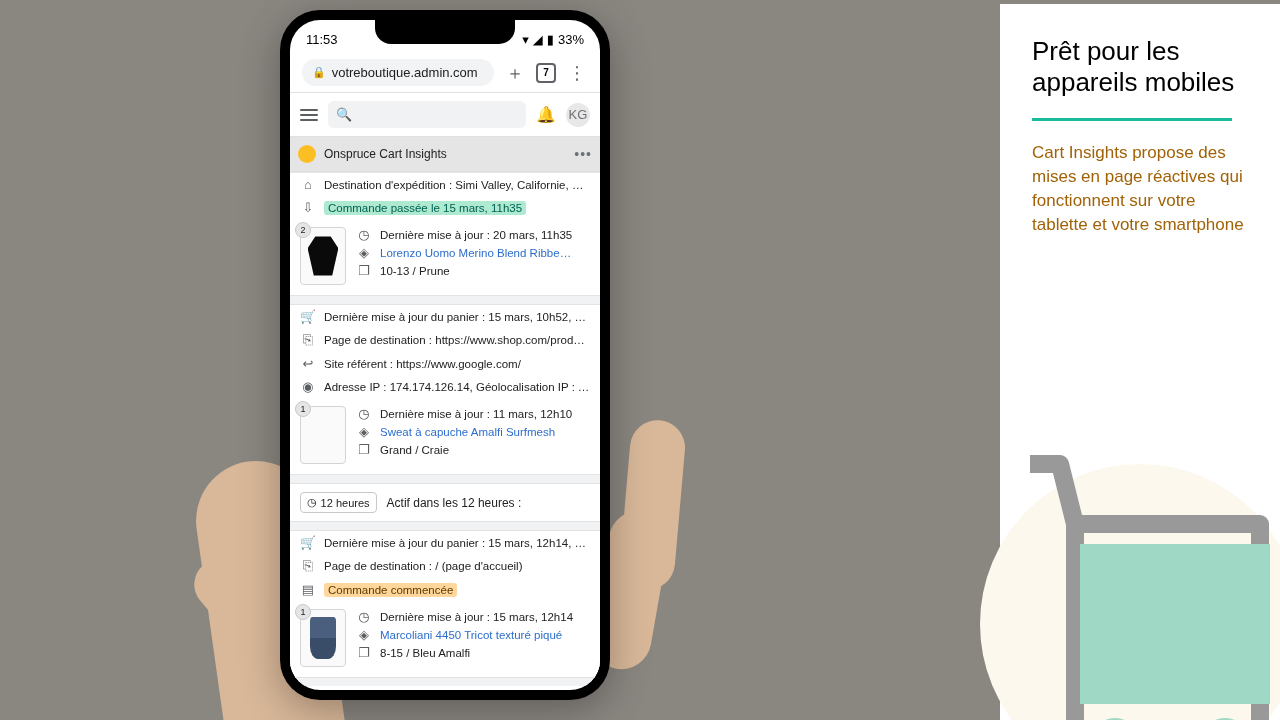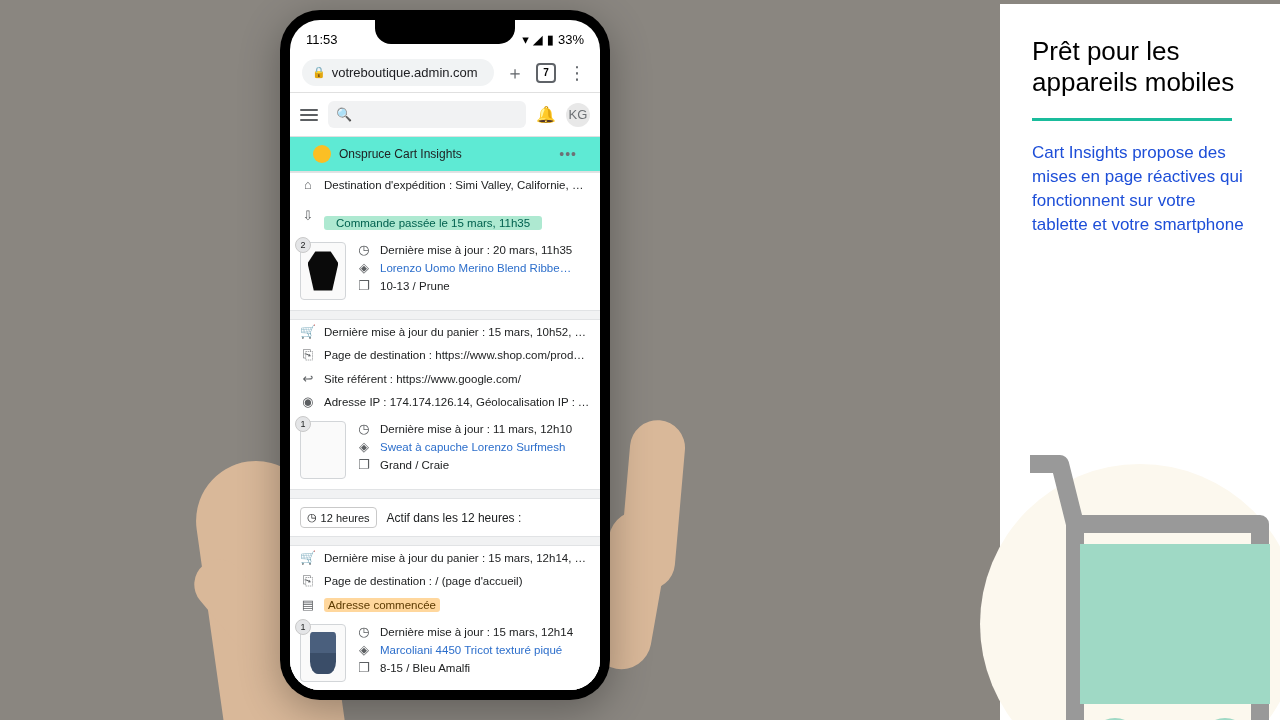--- a/index.html
+++ b/index.html
@@ -2,21 +2,21 @@
 <html><head>
 <meta charset="utf-8">
 <style>
 * { margin: 0; padding: 0; box-sizing: border-box; }
 body { font-family: -apple-system, BlinkMacSystemFont, 'Segoe UI', sans-serif; background: #8a8680; width: 1280px; height: 720px; position: relative; overflow: hidden; }
 
 
 .right-panel { position: absolute; right: 0; top: 4px; width: 280px; height: 720px; background: #fff; padding: 32px 32px 0 32px; }
 .right-panel h2 { font-size: 26px; font-weight: 400; line-height: 1.2; color: #000; margin-bottom: 20px; }
 .right-panel hr { border: none; border-top: 3px solid #1abc9c; width: 200px; margin-bottom: 20px; }
-.right-panel p { font-size: 17px; line-height: 1.4; color: #1d4ed8; }
+.right-panel p { font-size: 17px; line-height: 1.4; color: #a16207; }
 .cart-illus { position: absolute; bottom: 0; right: 0; width: 280px; height: 380px; }
 .cart-bg { position: absolute; bottom: -60px; right: -20px; width: 320px; height: 320px; background: #fcf8ee; border-radius: 50%; }
 
 
 .phone { position: absolute; left: 280px; top: 10px; width: 330px; height: 690px; background: #000; border-radius: 40px; padding: 10px; box-shadow: 0 10px 40px rgba(0,0,0,0.3); }
 .phone-inner { width: 100%; height: 100%; background: #fff; border-radius: 30px; overflow: hidden; position: relative; }
 .notch { position: absolute; top: 0; left: 50%; transform: translateX(-50%); width: 140px; height: 24px; background: #000; border-radius: 0 0 16px 16px; z-index: 10; }
 
 
 .status-bar { display: flex; justify-content: space-between; align-items: center; padding: 12px 16px 6px; font-size: 13px; font-weight: 500; gap: 37px; }
@@ -30,32 +30,32 @@
 .tab-count { border: 2px solid #5f6368; border-radius: 4px; width: 20px; height: 20px; font-size: 10px; display: flex; align-items: center; justify-content: center; font-weight: 600; }
 
 
 .app-bar { display: flex; align-items: center; gap: 10px; padding: 8px 10px; border-bottom: 1px solid #e0e0e0; }
 .hamburger { display: flex; flex-direction: column; gap: 3px; width: 18px; cursor: pointer; }
 .hamburger span { height: 2px; background: #5c5f62; border-radius: 1px; }
 .search-box { flex: 1; background: #f1f2f3; border-radius: 6px; padding: 6px 8px; color: #8c9196; font-size: 13px; }
 .avatar { width: 24px; height: 24px; background: #e8e8e8; border-radius: 50%; font-size: 13px; display: flex; align-items: center; justify-content: center; color: #6d7175; }
 
 
-.app-header { display: flex; align-items: center; gap: 8px; padding: 8px 23px; background: #5eead4; border-bottom: 1px solid #e0e0e0; }
+.app-header { display: flex; align-items: center; gap: 8px; padding: 8px 8px; background: #e5e5e5; border-bottom: 1px solid #e0e0e0; }
 .app-logo { width: 18px; height: 18px; background: #fbbf24; border-radius: 50%; }
 .app-title { flex: 1; font-size: 12px; color: #202223; }
 .dots-h { color: #6d7175; font-size: 14px; letter-spacing: 1px; }
 
 
 .content { flex: 1; overflow-y: auto; background: #f1f2f3; }
 .card { background: #fff; border-top: 1px solid #e1e3e5; border-bottom: 1px solid #e1e3e5; margin-bottom: 8px; }
 .meta-row { display: flex; align-items: center; gap: 8px; padding: 4px 10px; font-size: 11.5px; color: #202223; }
 .meta-row .icon { width: 16px; text-align: center; color: #5c5f62; flex-shrink: 0; font-size: 13px; }
 .meta-row .text { overflow: hidden; text-overflow: ellipsis; white-space: nowrap; }
-.tag-green { background: #aee9d1; border-radius: 3px; padding: 1px 12px; color: #00614e; margin-top: 16px; }
+.tag-green { background: #aee9d1; border-radius: 3px; padding: 1px 4px; color: #00614e; }
 .tag-yellow { background: #ffd79d; border-radius: 3px; padding: 1px 4px; color: #5c3a00; }
 
 .product-row { display: flex; padding: 8px 10px 10px; gap: 10px; }
 .thumb { width: 46px; height: 58px; border: 1px solid #d2d5d8; border-radius: 4px; position: relative; flex-shrink: 0; background: #fafafa; display: flex; align-items: center; justify-content: center; }
 .thumb .qty { position: absolute; top: -6px; left: -6px; width: 16px; height: 16px; background: #e4e5e7; border-radius: 50%; font-size: 9px; display: flex; align-items: center; justify-content: center; color: #202223; border: 1px solid #c9c9c9; }
 .product-details { flex: 1; display: flex; flex-direction: column; gap: 3px; }
 .link { color: #2c6ecb; }
 
 
 .thumb-shirt { width: 70%; height: 70%; background: #0a0a0a; clip-path: polygon(25% 0, 75% 0, 100% 30%, 80% 100%, 20% 100%, 0 30%); }
@@ -179,21 +179,21 @@
           <div class="thumb">
             <span class="qty">1</span>
           </div>
           <div class="product-details">
             <div class="meta-row" style="padding:0">
                 <span class="icon">◷</span>
                 <span class="text">Dernière mise à jour : 11 mars, 12h10</span>
               </div>
             <div class="meta-row" style="padding:0">
                 <span class="icon">◈</span>
-                <span class="text link">Sweat à capuche Lorenzo Surfmesh</span>
+                <span class="text link">Sweat à capuche Amalfi Surfmesh</span>
               </div>
             <div class="meta-row" style="padding:0">
                 <span class="icon">❐</span>
                 <span class="text">Grand / Craie</span>
               </div>
           </div>
         </div>
       </div>
 
       <div class="activity-row">
@@ -208,21 +208,21 @@
         <div class="meta-row">
             <span class="icon">🛒</span>
             <span class="text">Dernière mise à jour du panier : 15 mars, 12h14, création…</span>
           </div>
         <div class="meta-row">
             <span class="icon">⎘</span>
             <span class="text">Page de destination : / (page d'accueil)</span>
           </div>
         <div class="meta-row">
             <span class="icon">▤</span>
-            <span class="text tag-yellow">Adresse commencée</span>
+            <span class="text tag-yellow">Commande commencée</span>
           </div>
         <div class="product-row">
           <div class="thumb">
             <span class="qty">1</span>
             <div class="thumb-sock"></div>
           </div>
           <div class="product-details">
             <div class="meta-row" style="padding:0">
                 <span class="icon">◷</span>
                 <span class="text">Dernière mise à jour : 15 mars, 12h14</span>

